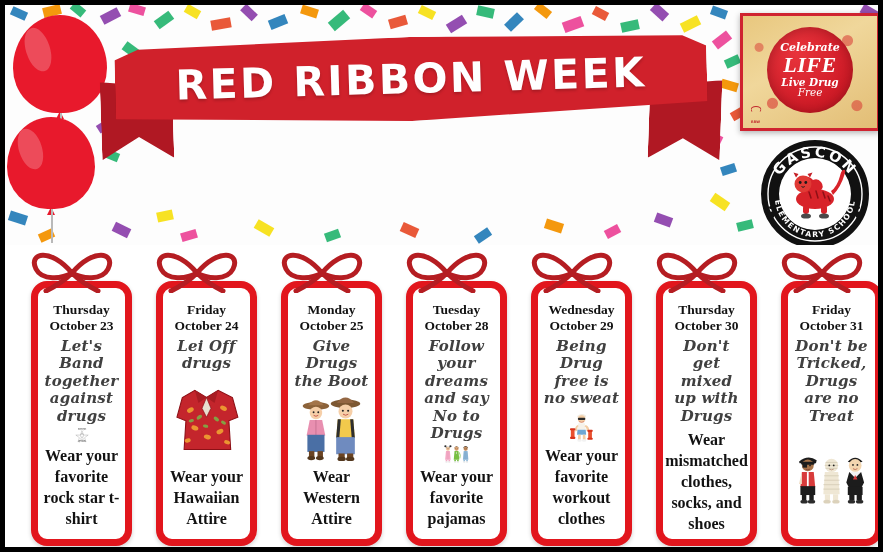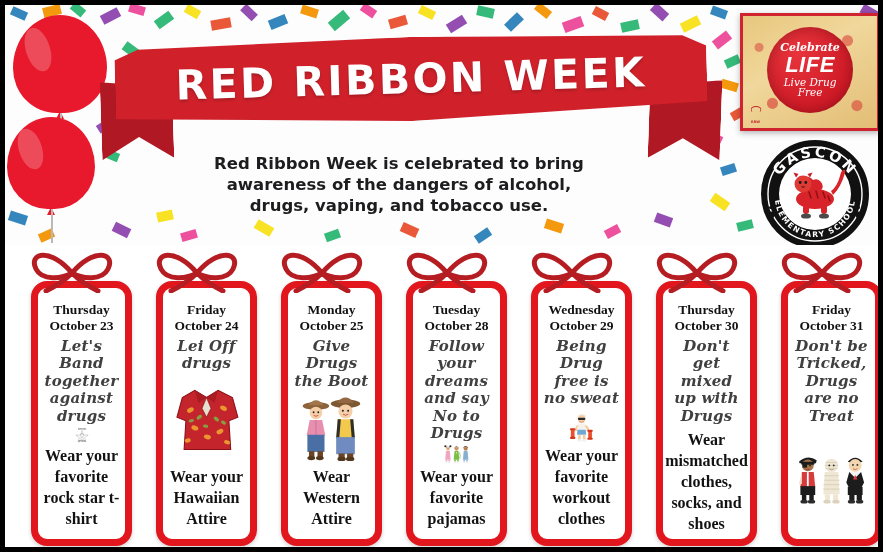--- a/index.html
+++ b/index.html
@@ -112,22 +112,22 @@
   }
   .celebrate .disc {
     position:absolute; left:50%; top:48%; transform:translate(-50%,-50%);
     width:86px; height:86px; border-radius:50%;
     background:radial-gradient(circle at 35% 30%, #e8343c 0%, #cf1a26 70%, #b41420 100%);
     box-shadow:inset 0 0 14px rgba(0,0,0,.25);
     display:flex; flex-direction:column; align-items:center; justify-content:center;
     color:#fff; text-align:center; line-height:1;
   }
   .celebrate .l1 { font-family:"DejaVu Serif", serif; font-style:italic; font-size:11px; font-weight:bold; }
-  .celebrate .l2 { font-family:Liberation Sans, sans-serif; font-style:italic; font-weight:bold; font-size:22px; letter-spacing:.5px; margin:1px 0; }
-  .celebrate .l3 { font-family:"DejaVu Serif", serif; font-style:italic; font-size:10.5px; font-weight:normal; }
+  .celebrate .l2 { font-family:Liberation Serif, serif; font-style:italic; font-weight:bold; font-size:22px; letter-spacing:.5px; margin:1px 0; }
+  .celebrate .l3 { font-family:"DejaVu Serif", serif; font-style:italic; font-size:10.5px; font-weight:bold; }
   .celebrate .l4 { font-family:"DejaVu Serif", serif; font-style:italic; font-size:10.5px; font-weight:normal; }
   .celebrate .rrw-mark {
     position:absolute; left:5px; bottom:4px; width:15px; height:16px;
     display:flex; flex-direction:column; align-items:center; justify-content:flex-end;
   }
   .celebrate .rrw-mark .bow {
     width:11px; height:7px; border:1.6px solid #c1272d; border-radius:50%;
     border-bottom-color:transparent;
   }
   .celebrate .rrw-mark .txt { font-size:3.4px; color:#c1272d; font-weight:bold; font-family:"DejaVu Sans",sans-serif; }
@@ -275,21 +275,20 @@
         <div class="string"></div>
     </div>
 
     <div class="ribbon-wrap">
       <div class="tail tail-l"></div>
       <div class="tail tail-r"></div>
       <div class="ribbon-main"></div>
       <div class="ribbon-title">RED RIBBON WEEK</div>
     </div>
 
-    <div class="tagline">Red Ribbon Week is celebrated to bring awareness of the dangers of alcohol, drugs, vaping, and tobacco use.</div>
 
     <div class="celebrate">
       <div class="disc">
         <span class="l1">Celebrate</span>
         <span class="l2">LIFE</span>
         <span class="l3">Live Drug</span>
         <span class="l4">Free</span>
       </div>
       <div class="rrw-mark">
         <span class="bow"></span>

